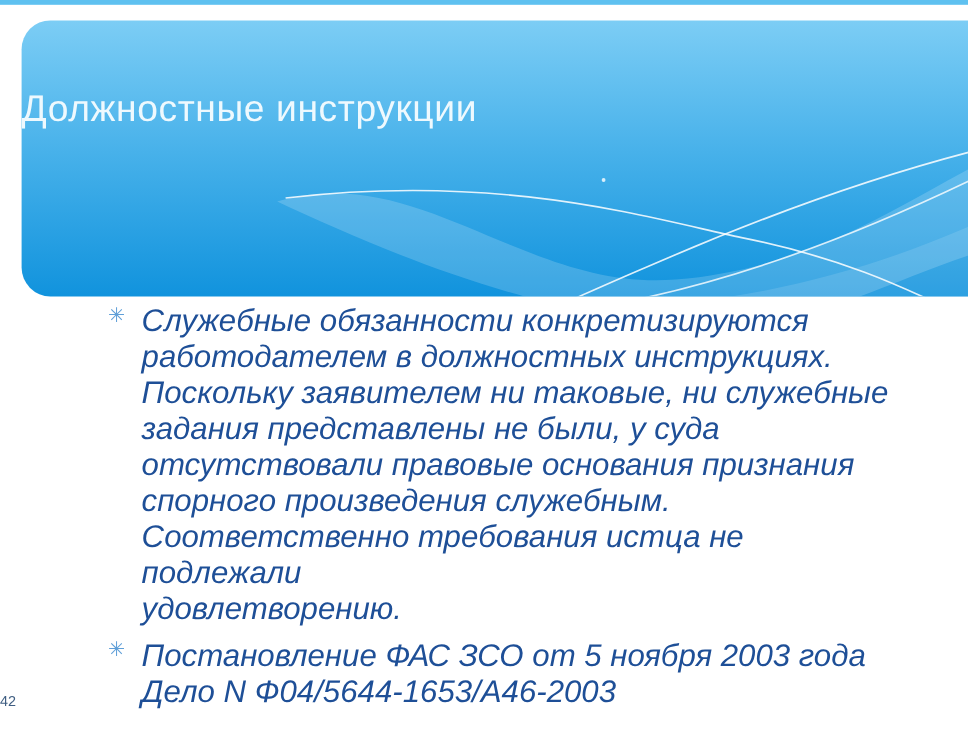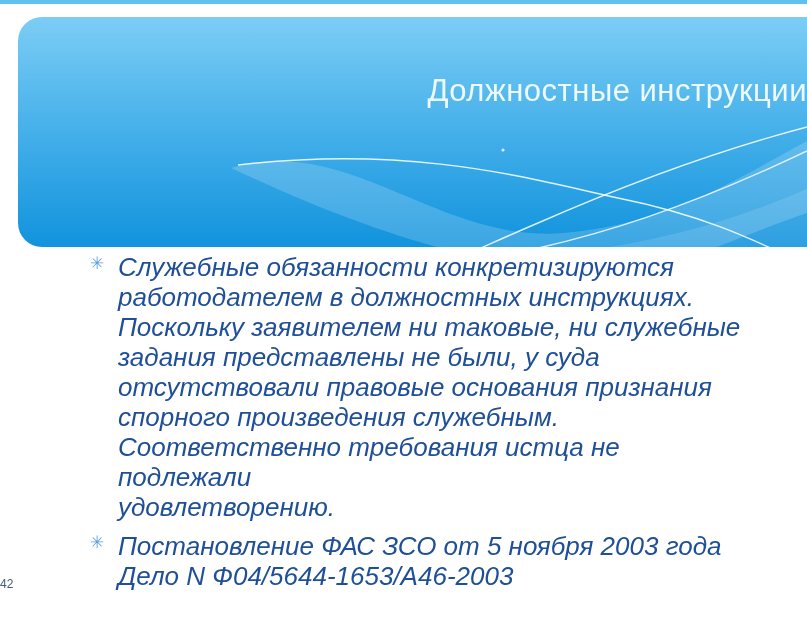--- a/index.html
+++ b/index.html
@@ -25,21 +25,21 @@
     height: 230px;
     border-radius: 24px 0 0 24px;
     background: linear-gradient(180deg, #7ccdf5 0%, #47b1ea 48%, #1193dd 100%);
     overflow: hidden;
   }
   .slide-title {
     position: absolute;
     top: 56px;
     left: 0;
     width: 100%;
-    text-align: right;
+    text-align: left;
     font-size: 31px;
     font-weight: 400;
     letter-spacing: 0.5px;
     color: #eef9fe;
   }
   .wave-svg {
     position: absolute;
     left: 0;
     bottom: 0;
     width: 789px;

